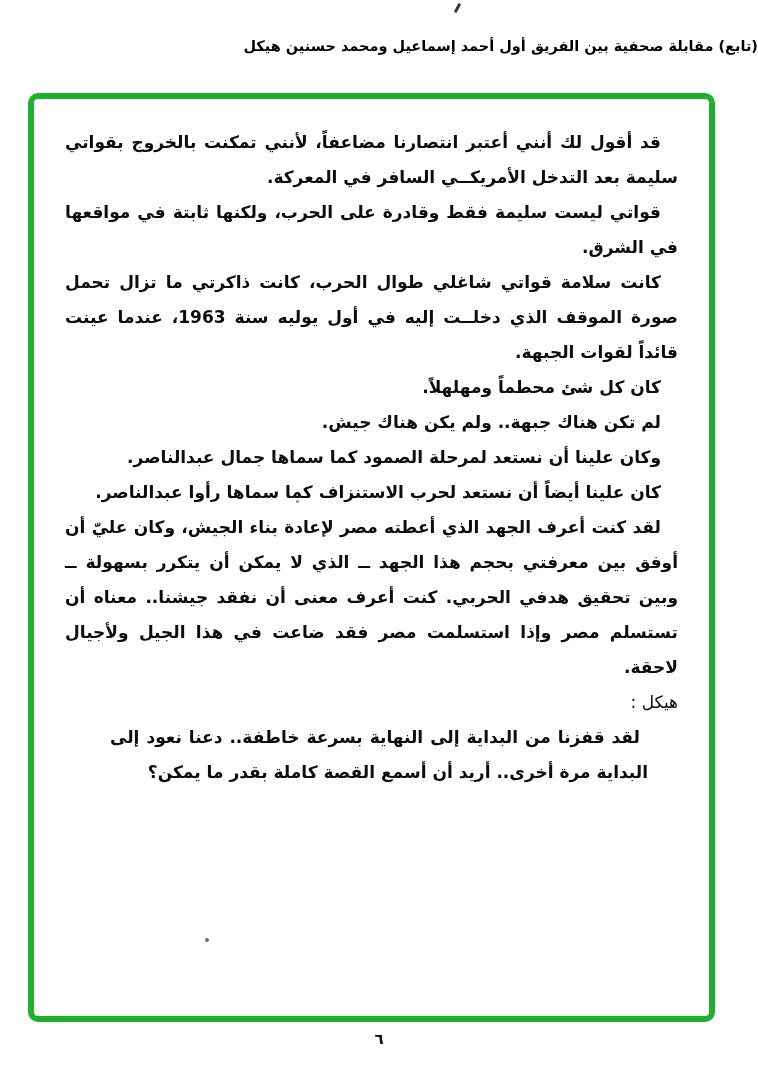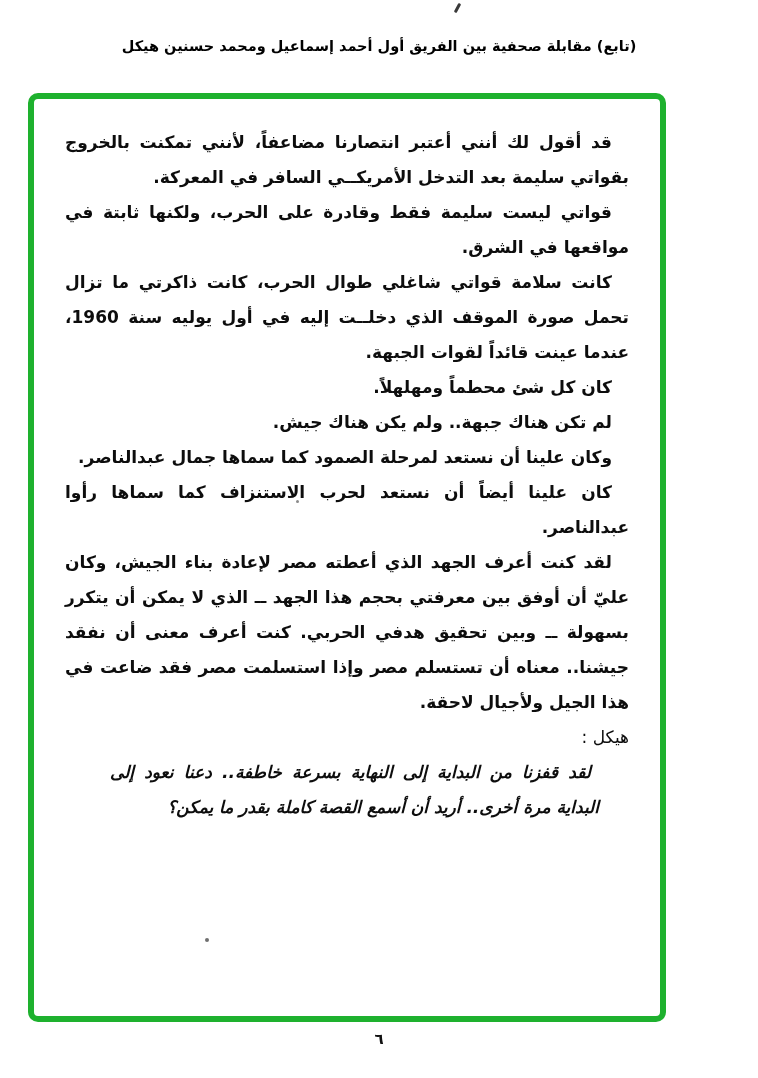--- a/index.html
+++ b/index.html
@@ -8,30 +8,29 @@
     width: 758px; height: 1078px;
     background: #ffffff;
     font-family: "DejaVu Sans", sans-serif;
     color: #0a0a0a;
     position: relative;
     overflow: hidden;
   }
   .header-title {
     position: absolute;
     top: 38px; left: 0; width: 100%;
-    text-align: center;
     direction: rtl;
     font-weight: 700;
     font-size: 14.5px;
     color: #000;
   }
   .green-frame {
     position: absolute;
     left: 28px; top: 93px;
-    width: 638px; height: 929px;
+    width: 687px; height: 929px;
     border: 6px solid #1eb12e;
     border-radius: 10px;
     background: #ffffff;
   }
   .content-area {
     position: absolute;
     left: 0; top: 0; right: 0; bottom: 0;
     padding: 26px 31px 0 31px;
     direction: rtl;
   }
@@ -49,21 +48,20 @@
     margin: 0;
     font-size: 17px;
     font-weight: 400;
     line-height: 35px;
     text-align: right;
     color: #0d0d0d;
   }
   .question {
     padding: 0 30px 0 45px;
     text-indent: 8px;
-    font-style: italic;
   }
   .page-number {
     position: absolute;
     top: 1030px; left: 0; width: 100%;
     text-align: center;
     font-size: 15px;
     font-weight: 700;
     color: #111;
   }
   .speck-top {
@@ -96,21 +94,21 @@
 
   <div class="header-title">(تابع) مقابلة صحفية بين الفريق أول أحمد إسماعيل ومحمد حسنين هيكل</div>
 
   <div class="speck-top"></div>
 
   <div class="green-frame">
     <div class="content-area">
 
       <p class="para">قد أقول لك أنني أعتبر انتصارنا مضاعفاً، لأنني تمكنت بالخروج بقواتي سليمة بعد التدخل الأمريكــي السافر في المعركة.</p>
       <p class="para">قواتي ليست سليمة فقط وقادرة على الحرب، ولكنها ثابتة في مواقعها في الشرق.</p>
-      <p class="para">كانت سلامة قواتي شاغلي طوال الحرب، كانت ذاكرتي ما تزال تحمل صورة الموقف الذي دخلــت إليه في أول يوليه سنة 1960، عندما عينت قائداً لقوات الجبهة.</p>
+      <p class="para">كانت سلامة قواتي شاغلي طوال الحرب، كانت ذاكرتي ما تزال تحمل صورة الموقف الذي دخلــت إليه في أول يوليه سنة 1963، عندما عينت قائداً لقوات الجبهة.</p>
       <p class="para">كان كل شئ محطماً ومهلهلاً.</p>
       <p class="para">لم تكن هناك جبهة.. ولم يكن هناك جيش.</p>
       <p class="para">وكان علينا أن نستعد لمرحلة الصمود كما سماها جمال عبدالناصر.</p>
       <p class="para">كان علينا أيضاً أن نستعد لحرب الاستنزاف كما سماها رأوا عبدالناصر.</p>
       <p class="para">لقد كنت أعرف الجهد الذي أعطته مصر لإعادة بناء الجيش، وكان عليّ أن أوفق بين معرفتي بحجم هذا الجهد ــ الذي لا يمكن أن يتكرر بسهولة ــ وبين تحقيق هدفي الحربي. كنت أعرف معنى أن نفقد جيشنا.. معناه أن تستسلم مصر وإذا استسلمت مصر فقد ضاعت في هذا الجيل ولأجيال لاحقة.</p>
 
       <p class="speaker">هيكل :</p>
 
       <p class="para question">لقد قفزنا من البداية إلى النهاية بسرعة خاطفة.. دعنا نعود إلى البداية مرة أخرى.. أريد أن أسمع القصة كاملة بقدر ما يمكن؟</p>
 

